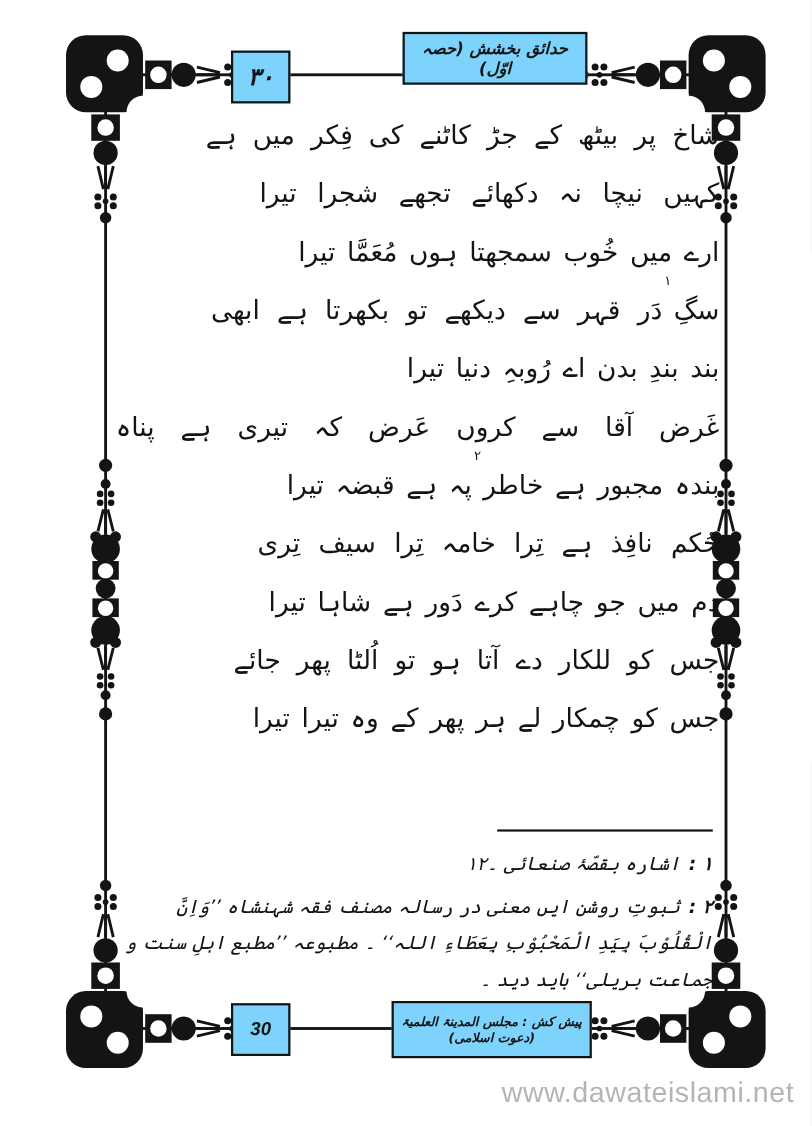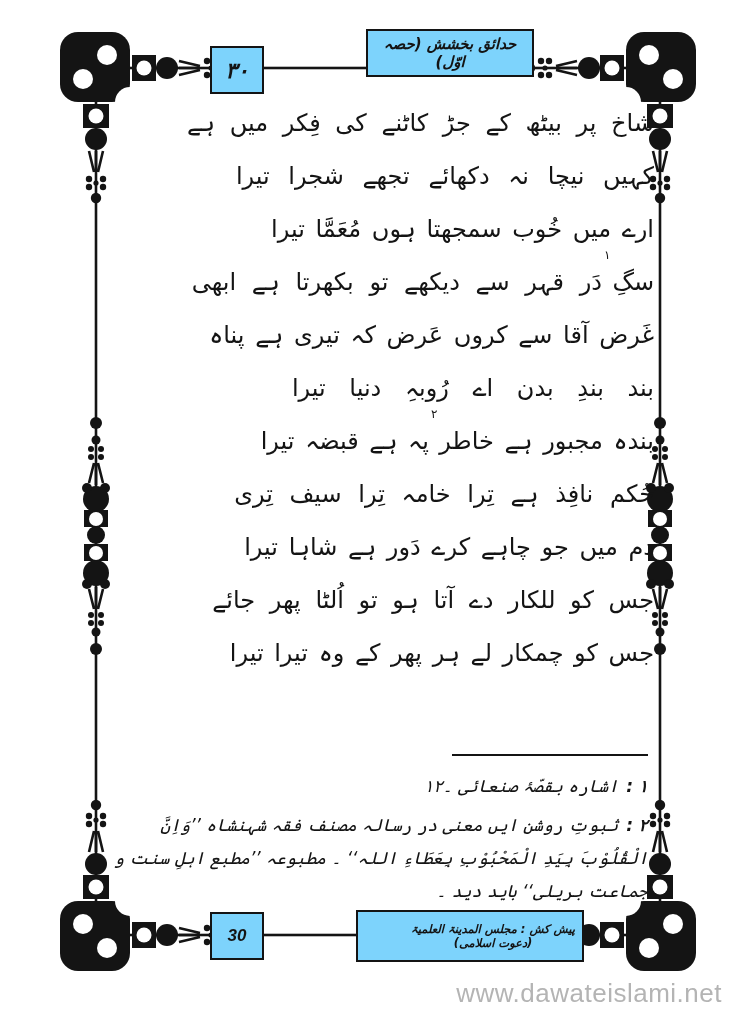--- a/index.html
+++ b/index.html
@@ -13,21 +13,21 @@
   svg.border .ln{stroke:#141414;stroke-width:2.6;fill:none;}
   svg.border .frame{fill:none;stroke:#141414;stroke-width:2.6;}
 
   .box{
     position:absolute;background:#7dd3fc;border:2.6px solid #141414;z-index:3;
     display:flex;align-items:center;justify-content:center;text-align:center;font-style:italic;
   }
   .hnum{left:210px;top:46px;width:50px;height:44px;font-size:22px;font-weight:bold;}
   .htitle{left:366px;top:29px;width:164px;height:44px;font-size:15px;font-weight:bold;direction:rtl;}
   .fnum{left:210px;top:912px;width:50px;height:44px;font-size:17px;font-weight:bold;font-family:"Liberation Sans",sans-serif;}
-  .fpub{left:356px;top:910px;width:178px;height:48px;font-size:11.5px;font-weight:bold;direction:rtl;line-height:1.25;padding-left:46px;}
+  .fpub{left:356px;top:910px;width:178px;height:48px;font-size:11.5px;font-weight:bold;direction:rtl;line-height:1.25;}
 
   .poem{
     position:absolute;left:106px;right:84px;top:96px;z-index:2;
     direction:rtl;text-align:right;
   }
   .vl{
     height:53px;display:flex;align-items:center;justify-content:flex-start;
     font-size:24px;white-space:nowrap;word-spacing:3px;
   }
   .vl:nth-child(1){word-spacing:7px;}
@@ -137,24 +137,24 @@
       </div>
     <div class="vl">
         <span>ارے میں خُوب سمجھتا ہوں مُعَمَّا تیرا</span>
       </div>
     <div class="vl">
       <span>سگِ</span>
         <sup class="fnsup">۱</sup>
         <span> دَر قہر سے دیکھے تو بکھرتا ہے ابھی</span>
     </div>
     <div class="vl">
-        <span>غَرض آقا سے کروں عَرض کہ تیری ہے پناہ</span>
+        <span>بند بندِ بدن اے رُوبہِ دنیا تیرا</span>
       </div>
     <div class="vl">
-        <span>بند بندِ بدن اے رُوبہِ دنیا تیرا</span>
+        <span>غَرض آقا سے کروں عَرض کہ تیری ہے پناہ</span>
       </div>
     <div class="vl">
       <span>بندہ مجبور ہے خاطر</span>
         <sup class="fnsup">۲</sup>
         <span> پہ ہے قبضہ تیرا</span>
     </div>
     <div class="vl">
         <span>حُکم نافِذ ہے تِرا خامہ تِرا سیف تِری</span>
       </div>
     <div class="vl">

